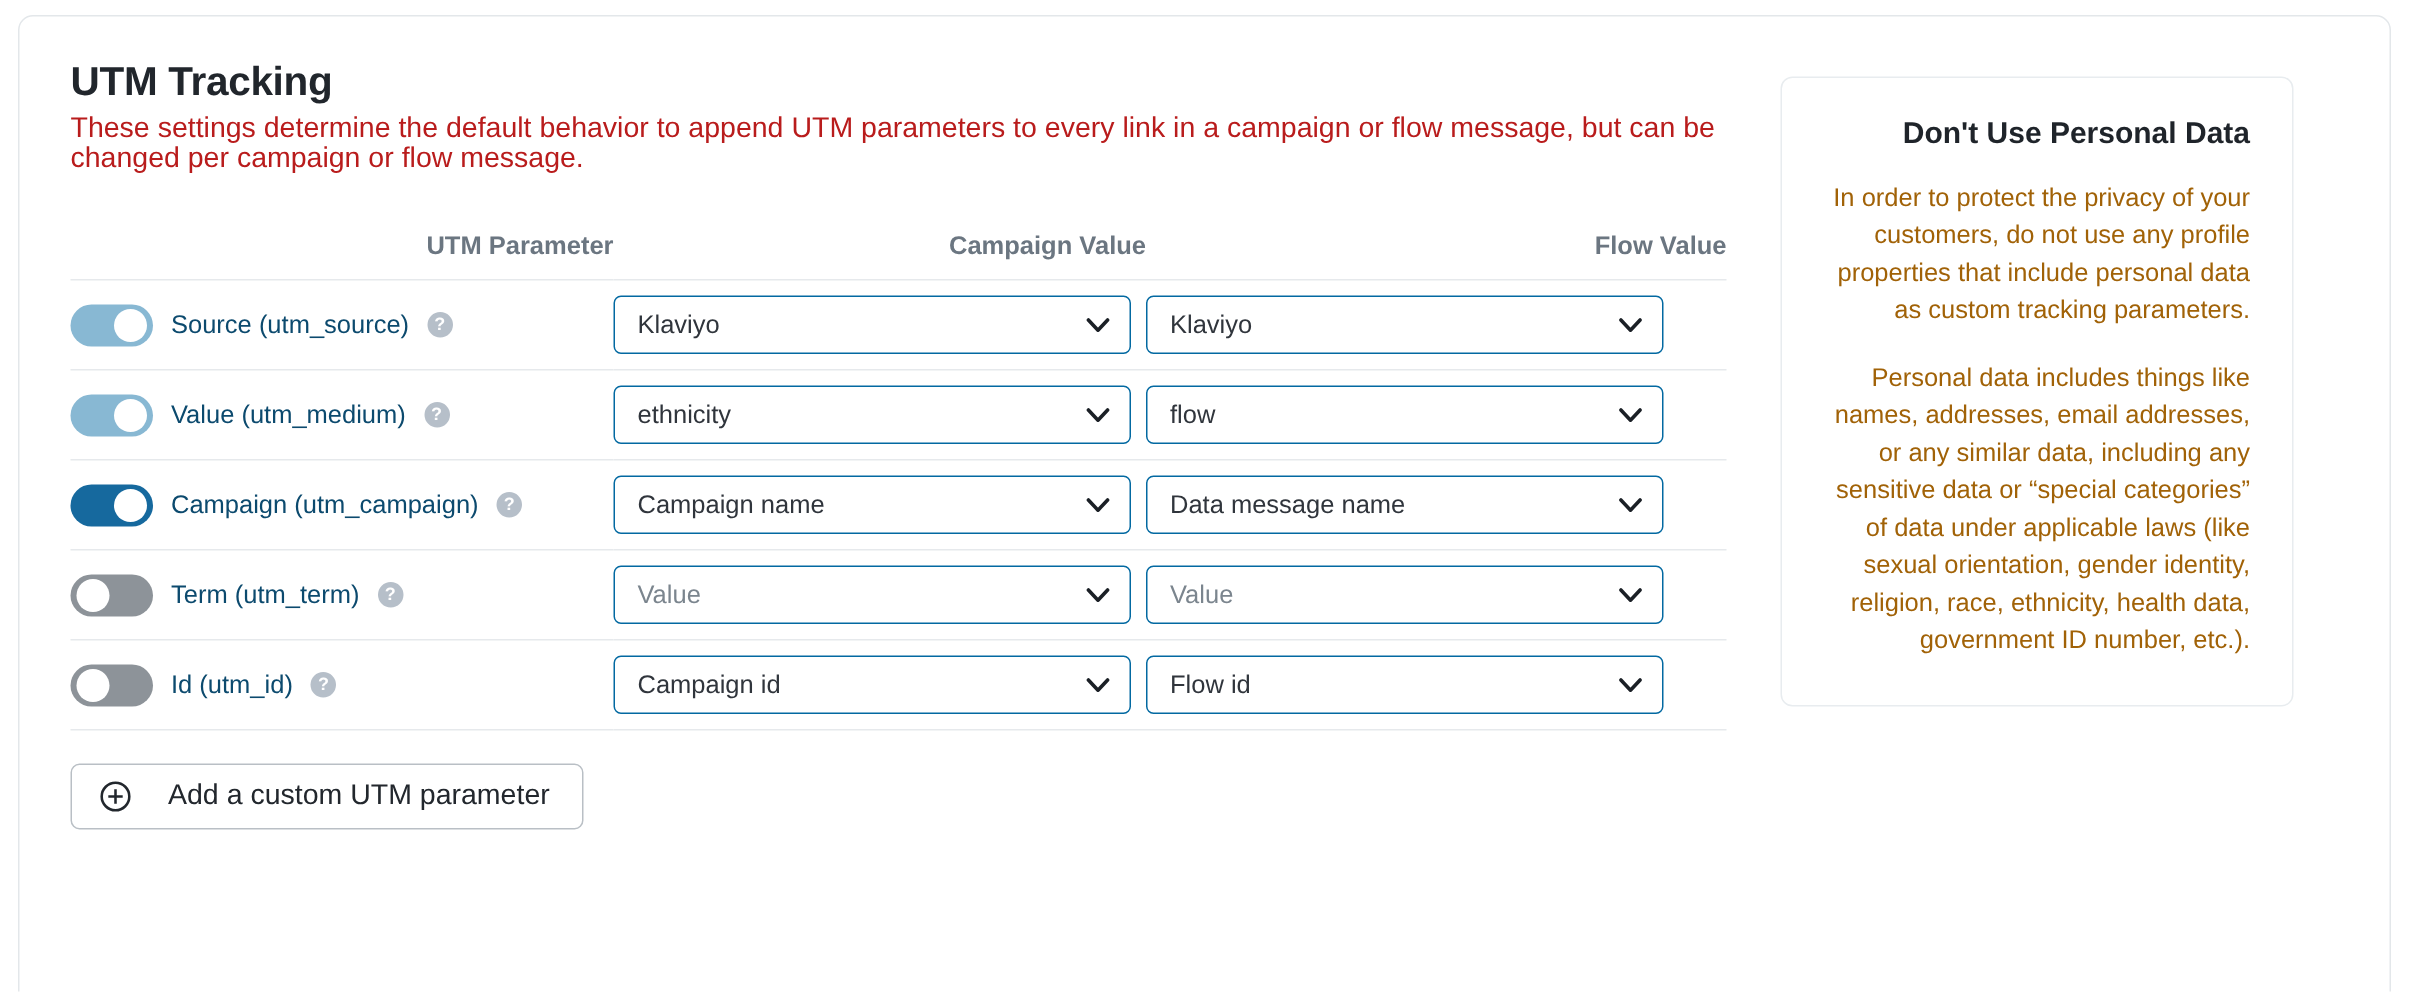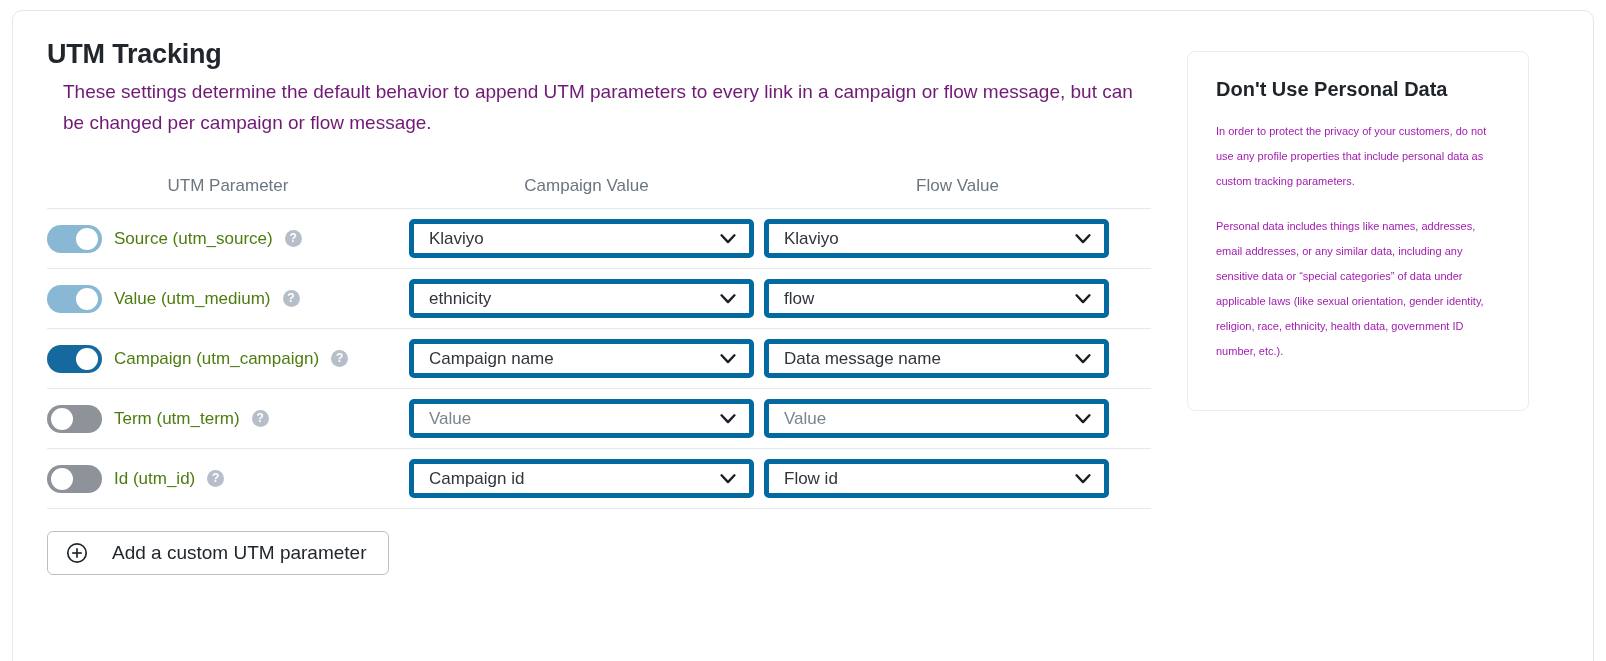--- a/index.html
+++ b/index.html
@@ -50,36 +50,36 @@
   .page-title {
     font-size: 27px;
     font-weight: bold;
     color: #21262c;
     margin: 0 0 6px 0;
     letter-spacing: -0.2px;
   }
 
   .page-desc {
     font-size: 19px;
-    line-height: 31px;
-    color: #701a75;
-    margin: 0 0 38px 16px;
+    line-height: 20px;
+    color: #b91c1c;
+    margin: 0 0 38px 0;
     max-width: 1480px;
   }
 
   
   .utm-table {
     width: 1104px;
     border-collapse: collapse;
     table-layout: fixed;
   }
   .utm-table th {
-    text-align: center;
+    text-align: right;
     font-size: 17px;
-    font-weight: normal;
+    font-weight: bold;
     color: #6b7681;
     padding: 0 0 12px 0;
     border-bottom: 1px solid #e6e9ec;
   }
   .col-param  { width: 362px; }
   .col-camp   { width: 355px; }
   .col-flow   { width: 387px; }
 
   .utm-table td {
     border-bottom: 1px solid #e6e9ec;
@@ -115,21 +115,21 @@
   }
   .toggle.on-light { background: #88b8d3; }
   .toggle.on-dark  { background: #16699e; }
   .toggle.off      { background: #8d9399; }
   .toggle.on-light .knob,
   .toggle.on-dark  .knob { right: 4px; }
   .toggle.off      .knob { left: 4px; }
 
   .param-label {
     font-size: 17px;
-    color: #4d7c0f;
+    color: #0c4a6e;
     white-space: nowrap;
   }
 
   .help-icon {
     width: 17px;
     height: 17px;
     border-radius: 50%;
     background: #b6bfc9;
     color: #ffffff;
     font-size: 12px;
@@ -140,21 +140,21 @@
     cursor: pointer;
     user-select: none;
   }
 
   
   .select {
     position: relative;
     box-sizing: border-box;
     width: 345px;
     height: 39px;
-    border: 5px solid #0369a1;
+    border: 1px solid #0369a1;
     border-radius: 5px;
     background: #ffffff;
     display: flex;
     align-items: center;
     padding: 0 36px 0 15px;
     font-size: 17px;
     color: #30353c;
     cursor: pointer;
     white-space: nowrap;
     overflow: hidden;
@@ -192,32 +192,33 @@
 
   
   .side-panel {
     box-sizing: border-box;
     width: 342px;
     flex: 0 0 342px;
     margin-top: 12px;
     border: 1px solid #e8ecef;
     border-radius: 8px;
     background: #ffffff;
-    padding: 26px 28px 30px 28px;
+    padding: 26px 28px 15px 28px;
+    text-align: right;
   }
   .side-title {
     font-size: 20px;
     font-weight: bold;
     color: #1f242a;
     margin: 0 0 18px 0;
   }
   .side-para {
-    font-size: 11px;
+    font-size: 17px;
     line-height: 25px;
-    color: #a21caf;
+    color: #a16207;
     margin: 0 0 20px 0;
   }
   .side-para:last-child { margin-bottom: 16px; }
 </style>
 </head>
 <body>
 
 <div class="page">
   <div class="card">
     <div class="card-inner">

